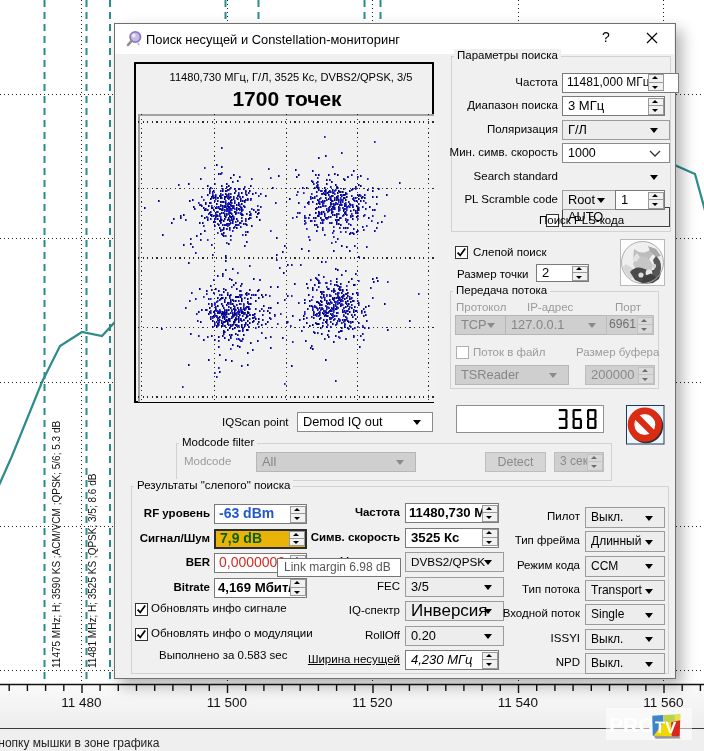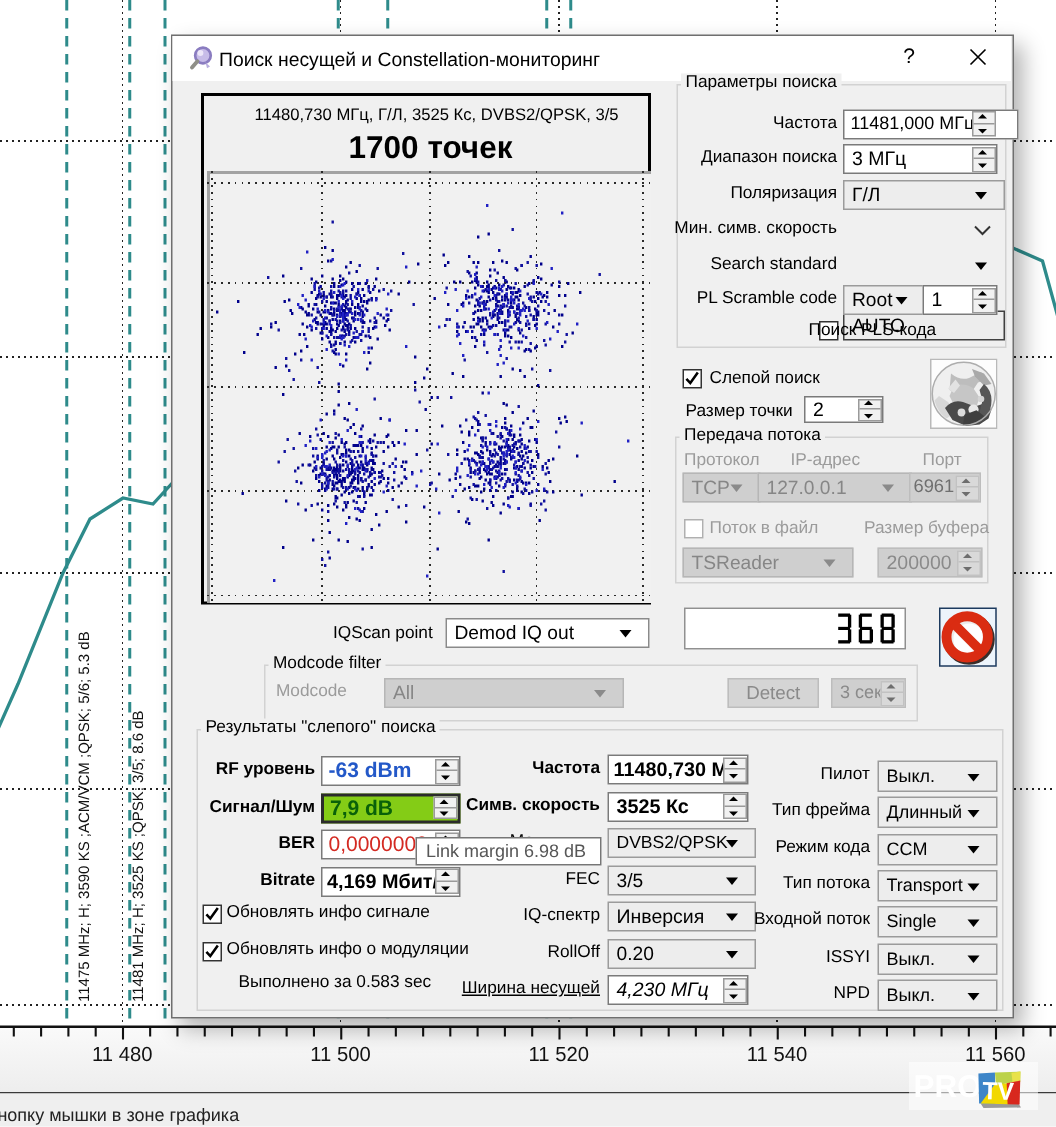--- a/index.html
+++ b/index.html
@@ -135,20 +135,21 @@
     <div style="position:absolute;left:320px;top:75px;font-size:11.5px;color:#000;white-space:nowrap;width:123px;text-align:right;">Диапазон поиска</div>
     <div style="position:absolute;left:447px;top:72px;width:103px;height:20px;box-sizing:border-box;background:#fff;border:1px solid #7a7a7a;font-size:13px;padding-left:5px;padding-right:17px;overflow:hidden;white-space:nowrap;color:#000;line-height:17px;">3 МГц</div>
     <div style="position:absolute;left:532.5px;top:73.5px;width:14px;height:15px;background:#f1f1f1;border:1px solid #9a9a9a;"></div>
     <div style="position:absolute;left:533.5px;top:81.0px;width:14px;height:1px;background:#9a9a9a;"></div>
     <div style="position:absolute;left:537.0px;top:75.75px;width:0;height:0;border-left:3.5px solid transparent;border-right:3.5px solid transparent;border-bottom:3.6px solid #000;"></div>
     <div style="position:absolute;left:537.0px;top:85.25px;width:0;height:0;border-left:3.5px solid transparent;border-right:3.5px solid transparent;border-top:3.6px solid #000;"></div>
     <div style="position:absolute;left:320px;top:98.5px;font-size:11.5px;color:#000;white-space:nowrap;width:123px;text-align:right;">Поляризация</div>
     <div style="position:absolute;left:447px;top:95.5px;width:101px;height:18px;background:#ededed;border:1px solid #9b9b9b;font-size:12.8px;color:#000;padding-left:5px;line-height:18px;white-space:nowrap;overflow:hidden;">Г/Л</div>
     <div style="position:absolute;left:535px;top:103.5px;width:0;height:0;border-left:4.5px solid transparent;border-right:4.5px solid transparent;border-top:5px solid #000;"></div>
     <div style="position:absolute;left:320px;top:122px;font-size:11.5px;color:#000;white-space:nowrap;width:123px;text-align:right;">Мин. симв. скорость</div>
+    <div style="position:absolute;left:447px;top:119px;width:101px;height:18px;background:#fff;border:1px solid #8a8a8a;font-size:12.5px;color:#000;padding-left:5px;line-height:18px;">1000</div>
     <svg width="12" height="8" style="position:absolute;left:534px;top:126.0px">
       <path d="M1 1l5 5 5-5" stroke="#333" stroke-width="1.3" fill="none"></path>
     </svg>
     <div style="position:absolute;left:320px;top:145.5px;font-size:11.5px;color:#000;white-space:nowrap;width:123px;text-align:right;">Search standard</div>
     <div style="position:absolute;left:447px;top:142.5px;width:101px;height:18px;background:#ededed;border:1px solid #404040;font-size:12.8px;color:#000;padding-left:5px;line-height:18px;white-space:nowrap;overflow:hidden;margin-top:40px;">AUTO</div>
     <div style="position:absolute;left:535px;top:150.5px;width:0;height:0;border-left:4.5px solid transparent;border-right:4.5px solid transparent;border-top:5px solid #000;"></div>
     <div style="position:absolute;left:320px;top:169px;font-size:11.5px;color:#000;white-space:nowrap;width:123px;text-align:right;">PL Scramble code</div>
     <div style="position:absolute;left:447px;top:166px;width:48px;height:18px;background:#ededed;border:1px solid #9b9b9b;font-size:12.8px;color:#000;padding-left:5px;line-height:18px;white-space:nowrap;overflow:hidden;">Root</div>
     <div style="position:absolute;left:482px;top:174.0px;width:0;height:0;border-left:4.5px solid transparent;border-right:4.5px solid transparent;border-top:5px solid #000;"></div>
     <div style="position:absolute;left:500px;top:166px;width:50px;height:20px;box-sizing:border-box;background:#fff;border:1px solid #7a7a7a;font-size:13px;padding-left:5px;padding-right:17px;overflow:hidden;white-space:nowrap;color:#000;line-height:17px;">1</div>
@@ -258,21 +259,21 @@
     <div style="position:absolute;left:476.0px;top:441.25px;width:0;height:0;border-left:3.5px solid transparent;border-right:3.5px solid transparent;border-top:3.6px solid #6e6e6e;"></div>
     <div style="position:absolute;left:16px;top:462px;width:536px;height:186px;border:1px solid #d2d2d2;"></div>
     <div style="position:absolute;left:19px;top:455px;background:#f0f0f0;padding:0 3px;font-size:11.5px;color:#000;white-space:nowrap;">Результаты "слепого" поиска</div>
     <div style="position:absolute;left:0px;top:483px;font-size:11.5px;color:#000;white-space:nowrap;width:95px;text-align:right;font-weight:bold;">RF уровень</div>
     <div style="position:absolute;left:99px;top:480px;width:93px;height:20px;box-sizing:border-box;background:#fff;border:1px solid #7a7a7a;font-size:14px;padding-left:4px;padding-right:17px;overflow:hidden;white-space:nowrap;font-weight:bold;color:#2358c8;line-height:17px;">-63 dBm</div>
     <div style="position:absolute;left:174.5px;top:481.5px;width:14px;height:15px;background:#f1f1f1;border:1px solid #9a9a9a;"></div>
     <div style="position:absolute;left:175.5px;top:489.0px;width:14px;height:1px;background:#9a9a9a;"></div>
     <div style="position:absolute;left:179.0px;top:483.75px;width:0;height:0;border-left:3.5px solid transparent;border-right:3.5px solid transparent;border-bottom:3.6px solid #000;"></div>
     <div style="position:absolute;left:179.0px;top:493.25px;width:0;height:0;border-left:3.5px solid transparent;border-right:3.5px solid transparent;border-top:3.6px solid #000;"></div>
     <div style="position:absolute;left:0px;top:507.5px;font-size:11.5px;color:#000;white-space:nowrap;width:95px;text-align:right;font-weight:bold;">Сигнал/Шум</div>
-    <div style="position:absolute;left:99px;top:504.5px;width:93px;height:20px;box-sizing:border-box;background:#84cc16;border:2px solid #2b2b2b;font-size:14px;padding-left:4px;padding-right:17px;overflow:hidden;white-space:nowrap;font-weight:bold;color:#096109;line-height:15px;">7,9 dB</div>
+    <div style="position:absolute;left:99px;top:504.5px;width:93px;height:20px;box-sizing:border-box;background:#eab308;border:2px solid #2b2b2b;font-size:14px;padding-left:4px;padding-right:17px;overflow:hidden;white-space:nowrap;font-weight:bold;color:#096109;line-height:15px;">7,9 dB</div>
     <div style="position:absolute;left:173.5px;top:507.0px;width:14px;height:13px;background:#f1f1f1;border:1px solid #9a9a9a;"></div>
     <div style="position:absolute;left:174.5px;top:513.5px;width:14px;height:1px;background:#9a9a9a;"></div>
     <div style="position:absolute;left:178.0px;top:508.75px;width:0;height:0;border-left:3.5px solid transparent;border-right:3.5px solid transparent;border-bottom:3.6px solid #000;"></div>
     <div style="position:absolute;left:178.0px;top:517.25px;width:0;height:0;border-left:3.5px solid transparent;border-right:3.5px solid transparent;border-top:3.6px solid #000;"></div>
     <div style="position:absolute;left:0px;top:532px;font-size:11.5px;color:#000;white-space:nowrap;width:95px;text-align:right;font-weight:bold;">BER</div>
     <div style="position:absolute;left:99px;top:529px;width:93px;height:20px;box-sizing:border-box;background:#fff;border:1px solid #7a7a7a;font-size:14px;padding-left:4px;padding-right:17px;overflow:hidden;white-space:nowrap;color:#d42a22;line-height:17px;">0,0000000</div>
     <div style="position:absolute;left:174.5px;top:530.5px;width:14px;height:15px;background:#f1f1f1;border:1px solid #9a9a9a;"></div>
     <div style="position:absolute;left:175.5px;top:538.0px;width:14px;height:1px;background:#9a9a9a;"></div>
     <div style="position:absolute;left:179.0px;top:532.75px;width:0;height:0;border-left:3.5px solid transparent;border-right:3.5px solid transparent;border-bottom:3.6px solid #000;"></div>
     <div style="position:absolute;left:179.0px;top:542.25px;width:0;height:0;border-left:3.5px solid transparent;border-right:3.5px solid transparent;border-top:3.6px solid #000;"></div>
@@ -305,21 +306,21 @@
     <div style="position:absolute;left:367.5px;top:512.5px;width:14px;height:1px;background:#9a9a9a;"></div>
     <div style="position:absolute;left:371.0px;top:507.25px;width:0;height:0;border-left:3.5px solid transparent;border-right:3.5px solid transparent;border-bottom:3.6px solid #000;"></div>
     <div style="position:absolute;left:371.0px;top:516.75px;width:0;height:0;border-left:3.5px solid transparent;border-right:3.5px solid transparent;border-top:3.6px solid #000;"></div>
     <div style="position:absolute;left:185px;top:531px;font-size:11.5px;color:#000;white-space:nowrap;width:100px;text-align:right;">Модуляция</div>
     <div style="position:absolute;left:290px;top:528px;width:92px;height:18px;background:#ededed;border:1px solid #9b9b9b;font-size:11.7px;color:#000;padding-left:5px;line-height:18px;white-space:nowrap;overflow:hidden;">DVBS2/QPSK</div>
     <div style="position:absolute;left:369px;top:536.0px;width:0;height:0;border-left:4.5px solid transparent;border-right:4.5px solid transparent;border-top:5px solid #000;"></div>
     <div style="position:absolute;left:185px;top:555.5px;font-size:11.5px;color:#000;white-space:nowrap;width:100px;text-align:right;">FEC</div>
     <div style="position:absolute;left:290px;top:552.5px;width:92px;height:18px;background:#ededed;border:1px solid #9b9b9b;font-size:12.8px;color:#000;padding-left:5px;line-height:18px;white-space:nowrap;overflow:hidden;">3/5</div>
     <div style="position:absolute;left:369px;top:560.5px;width:0;height:0;border-left:4.5px solid transparent;border-right:4.5px solid transparent;border-top:5px solid #000;"></div>
     <div style="position:absolute;left:185px;top:580px;font-size:11.5px;color:#000;white-space:nowrap;width:100px;text-align:right;">IQ-спектр</div>
-    <div style="position:absolute;left:290px;top:577px;width:92px;height:18px;background:#ededed;border:1px solid #9b9b9b;font-size:13px;color:#000;padding-left:5px;line-height:18px;white-space:nowrap;overflow:hidden;">Инверсия</div>
+    <div style="position:absolute;left:290px;top:577px;width:92px;height:18px;background:#ededed;border:1px solid #9b9b9b;font-size:17px;color:#000;padding-left:5px;line-height:18px;white-space:nowrap;overflow:hidden;">Инверсия</div>
     <div style="position:absolute;left:369px;top:585.0px;width:0;height:0;border-left:4.5px solid transparent;border-right:4.5px solid transparent;border-top:5px solid #000;"></div>
     <div style="position:absolute;left:185px;top:604.5px;font-size:11.5px;color:#000;white-space:nowrap;width:100px;text-align:right;">RollOff</div>
     <div style="position:absolute;left:290px;top:601.5px;width:92px;height:18px;background:#ededed;border:1px solid #9b9b9b;font-size:12.8px;color:#000;padding-left:5px;line-height:18px;white-space:nowrap;overflow:hidden;">0.20</div>
     <div style="position:absolute;left:369px;top:609.5px;width:0;height:0;border-left:4.5px solid transparent;border-right:4.5px solid transparent;border-top:5px solid #000;"></div>
     <div style="position:absolute;left:165px;top:629px;font-size:11.5px;color:#000;white-space:nowrap;width:120px;text-align:right;text-decoration:underline;">Ширина несущей</div>
     <div style="position:absolute;left:290px;top:626px;width:94px;height:20px;box-sizing:border-box;background:#fff;border:1px solid #7a7a7a;font-size:13px;padding-left:5px;overflow:hidden;white-space:nowrap;font-style:italic;color:#000;line-height:17px;">4,230 МГц</div>
     <div style="position:absolute;left:366.5px;top:627.5px;width:14px;height:15px;background:#f1f1f1;border:1px solid #9a9a9a;"></div>
     <div style="position:absolute;left:367.5px;top:635.0px;width:14px;height:1px;background:#9a9a9a;"></div>
     <div style="position:absolute;left:371.0px;top:629.75px;width:0;height:0;border-left:3.5px solid transparent;border-right:3.5px solid transparent;border-bottom:3.6px solid #000;"></div>
     <div style="position:absolute;left:371.0px;top:639.25px;width:0;height:0;border-left:3.5px solid transparent;border-right:3.5px solid transparent;border-top:3.6px solid #000;"></div>

